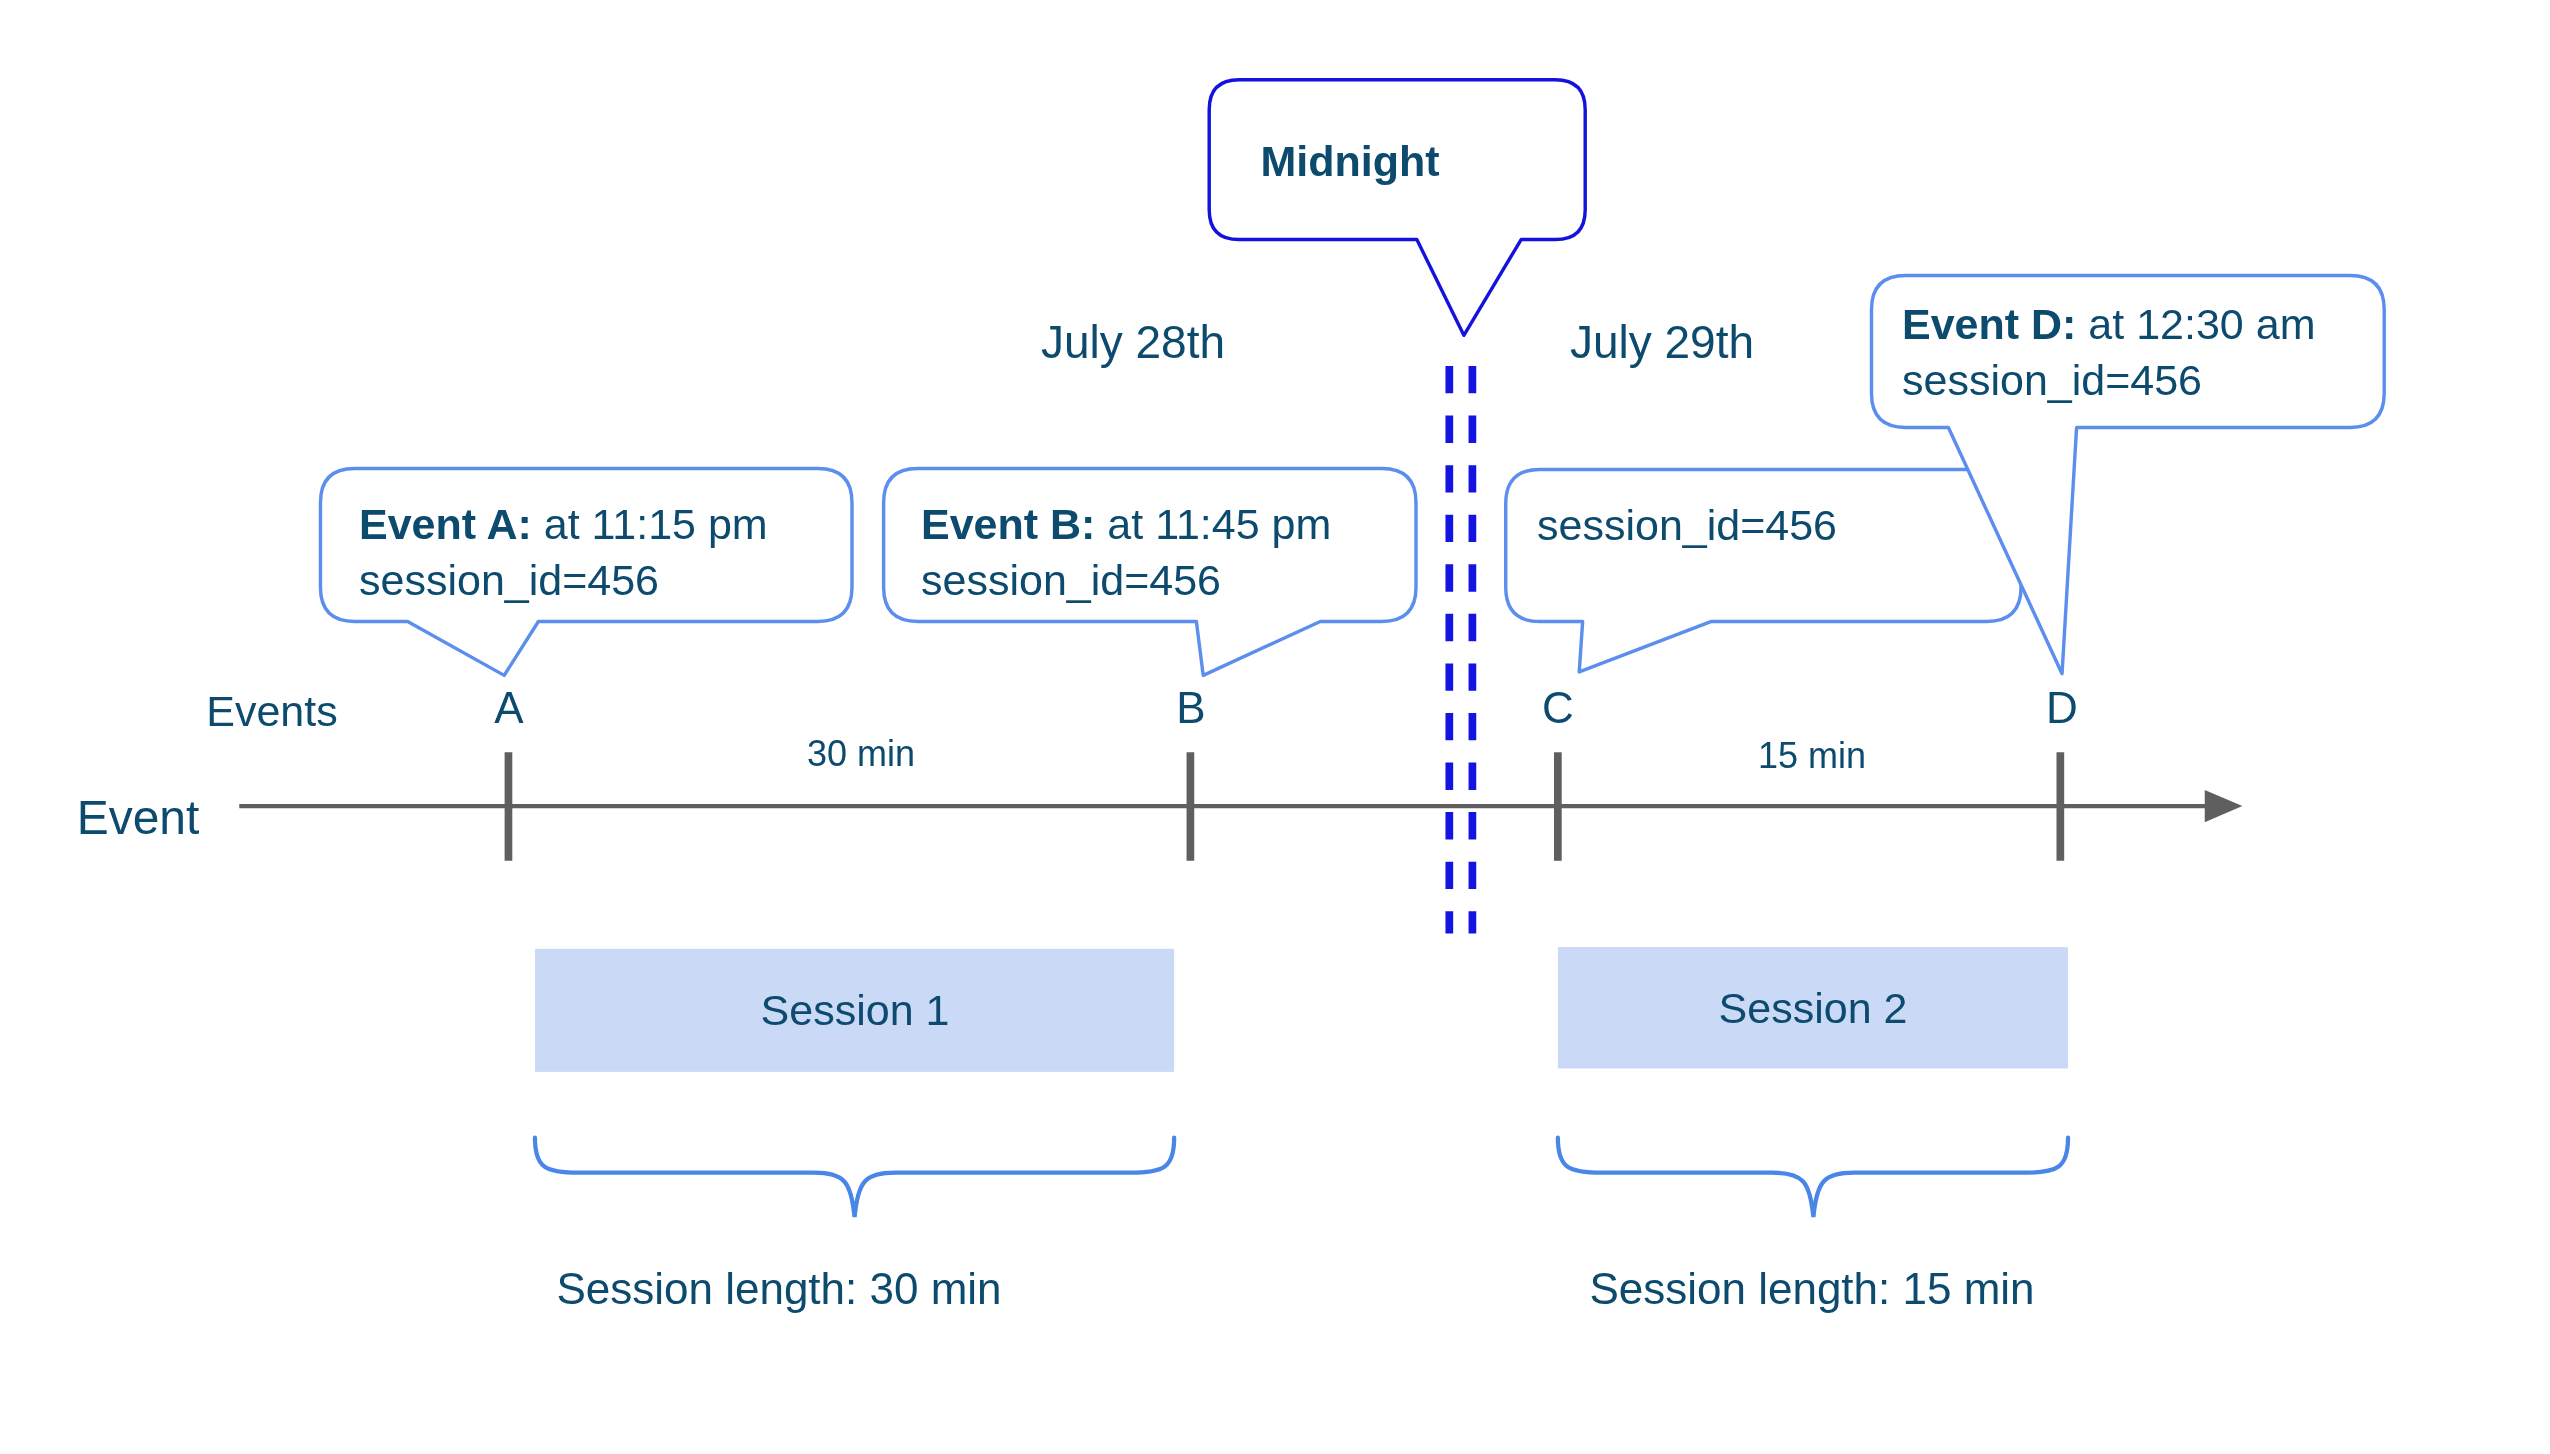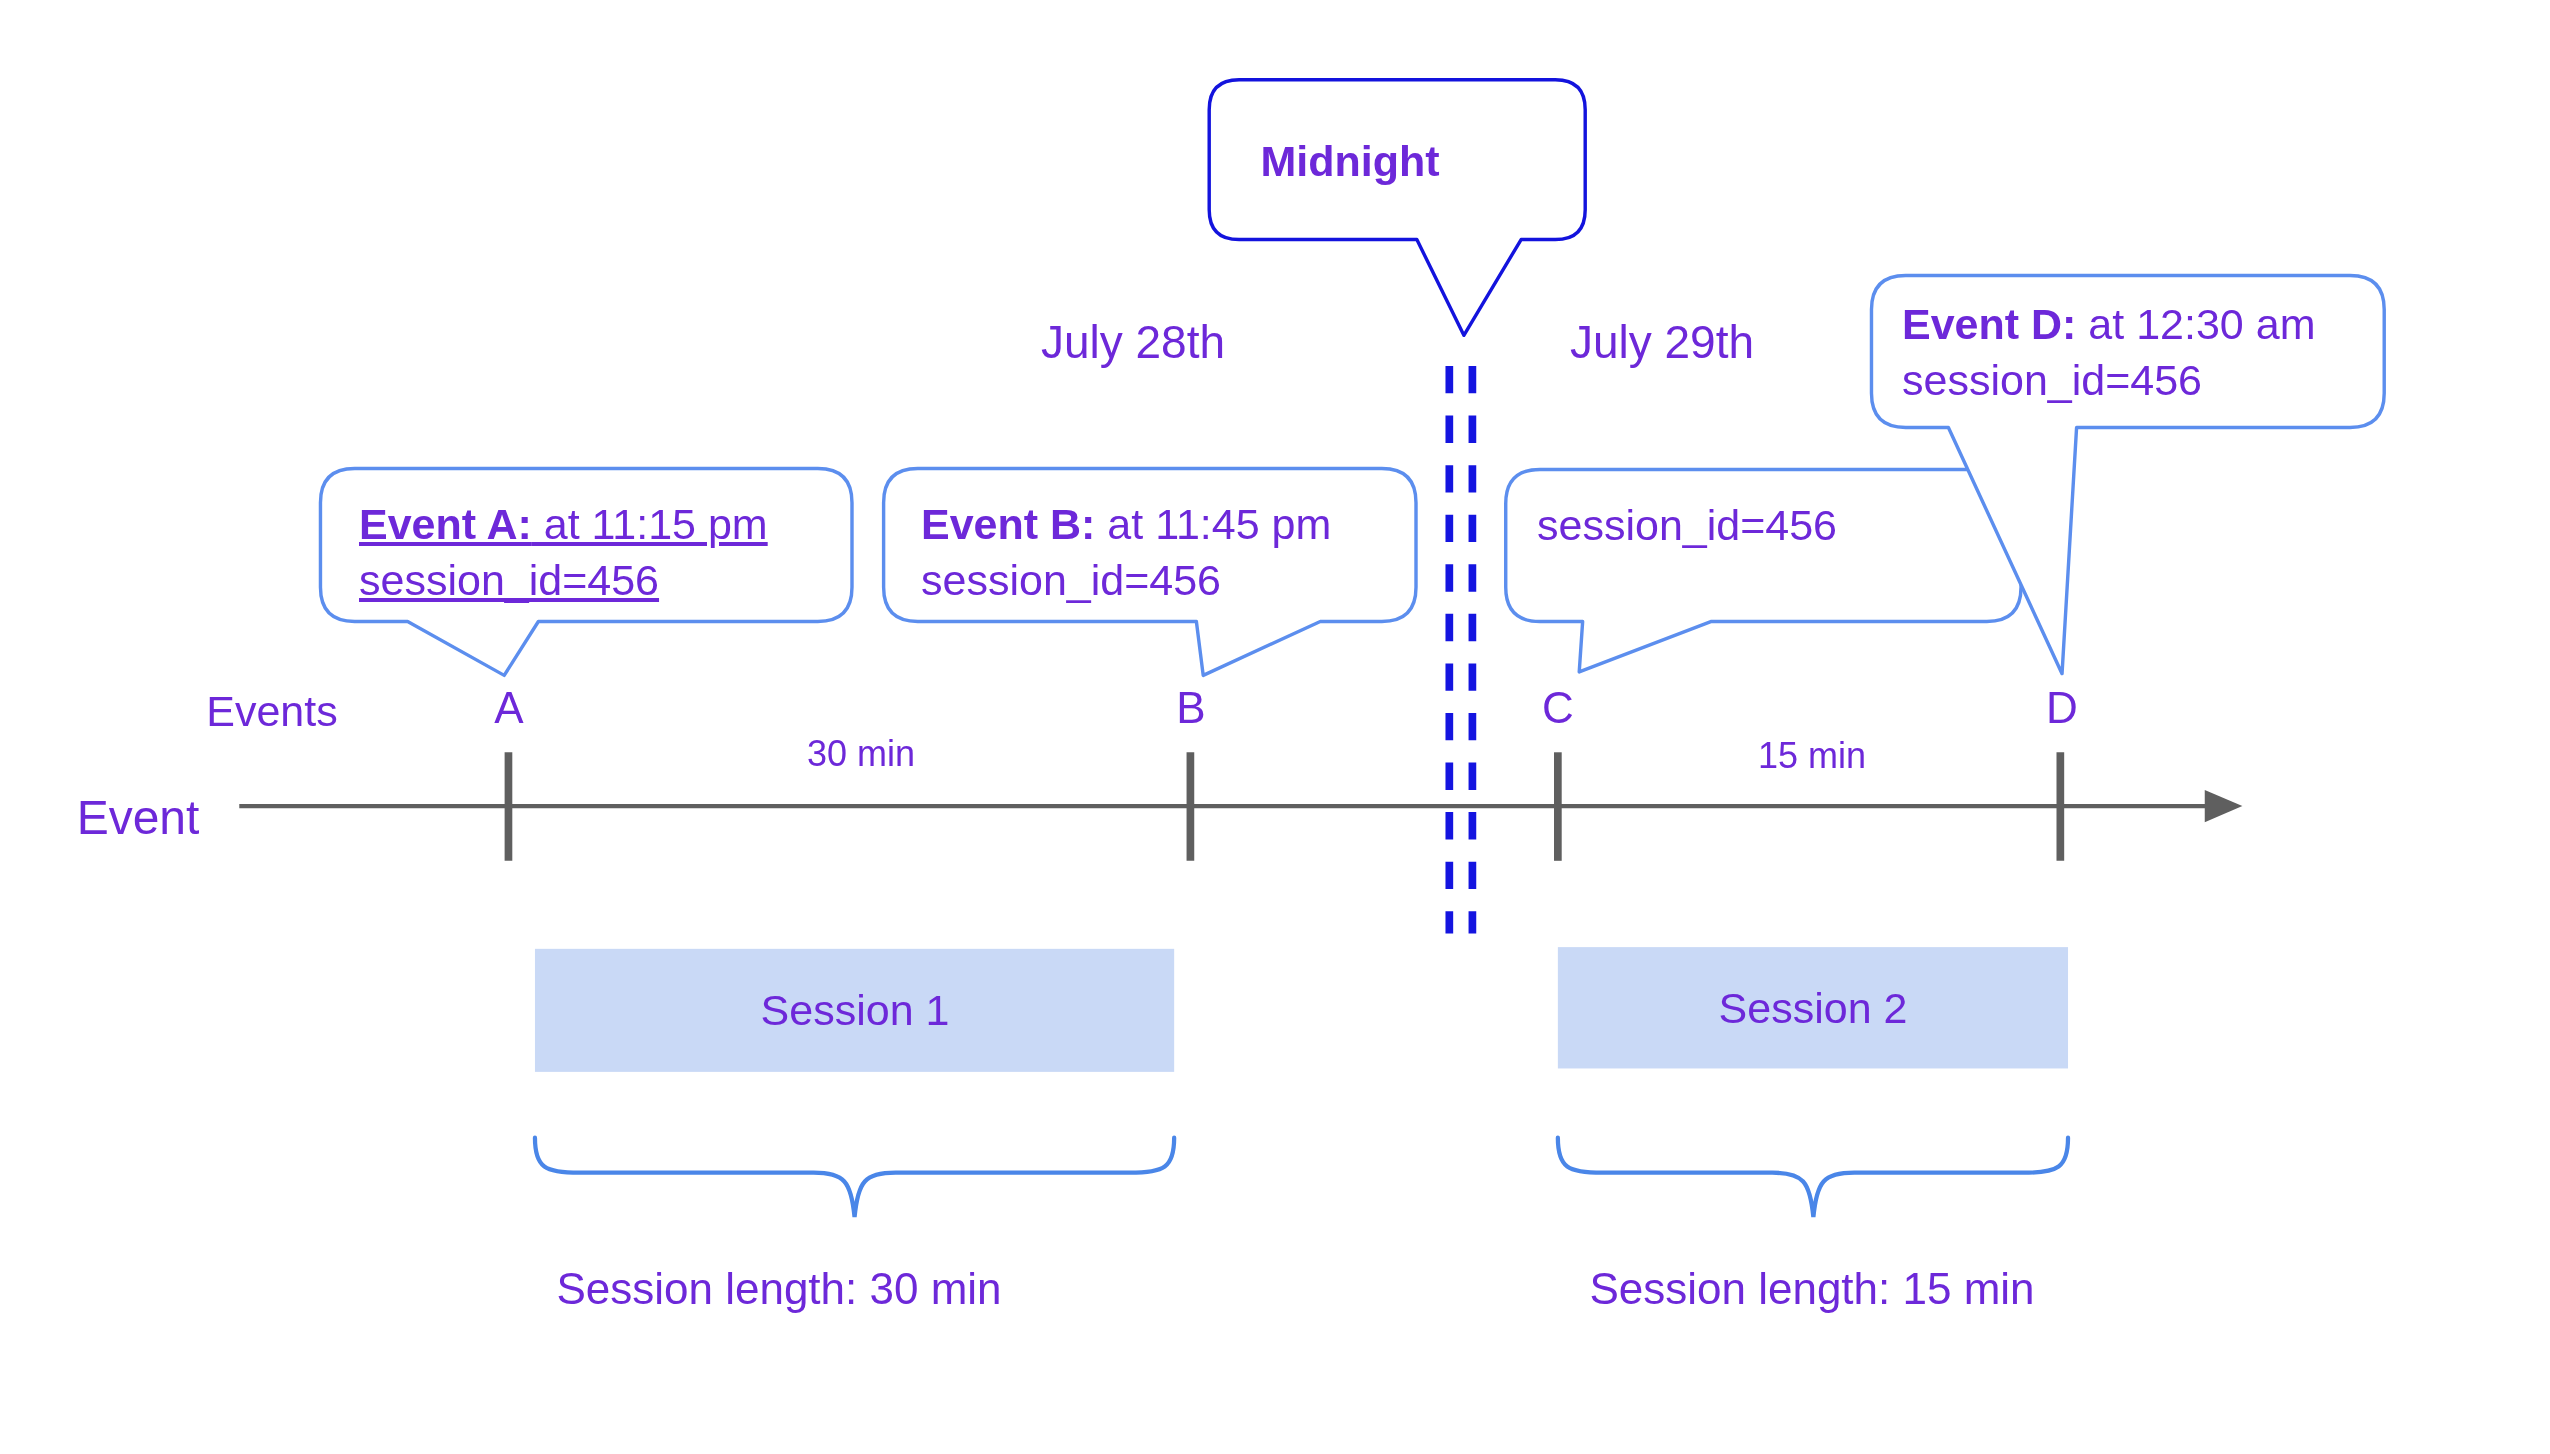--- a/index.html
+++ b/index.html
@@ -2,21 +2,21 @@
 <html style="font-size:13.7px"><head>
 <meta charset="utf-8">
 <style>
   html,body{margin:0;padding:0;background:#ffffff;}
   .canvas{
     position:relative;
     width:2550px;
     height:1455px;
     background:#ffffff;
     font-family:"Liberation Sans", sans-serif;
-    color:#6d28d9;
+    color:#0c4a6e;
     overflow:hidden;
   }
   svg.layer{position:absolute;left:0;top:0;width:2550px;height:1455px;}
   .txt{position:absolute;white-space:nowrap;}
   .center{transform:translate(-50%,-50%);text-align:center;}
   .marker-letter{font-size:44px;}
   .row-label{font-size:43px;}
   .user-label{font-size:48px;}
   .date-label{font-size:46px;}
   .interval-label{font-size:36px;}
@@ -68,21 +68,21 @@
     <path d="M 2280,500 L 2230,500 Q 2190,500 2190,460 L 2190,362 Q 2190,322 2230,322
              L 2750,322 Q 2790,322 2790,362 L 2790,460 Q 2790,500 2750,500
              L 2430,500 L 2413,788 Z" fill="#ffffff" stroke-width="4" stroke-linejoin="round" stroke="#5c8eee"></path>
   </svg>
 
   <div class="txt center midnight-label" style="left:1350px;top:161px;">Midnight</div>
 
   <div class="txt center date-label" style="left:1133px;top:342px;">July 28th</div>
   <div class="txt center date-label" style="left:1662px;top:342px;">July 29th</div>
 
-  <div class="txt callout-text" style="left:359px;top:496px;text-decoration:underline;">
+  <div class="txt callout-text" style="left:359px;top:496px;">
     <div><b>Event A:</b><span> at 11:15 pm</span></div>
     <div>session_id=456</div>
   </div>
   <div class="txt callout-text" style="left:921px;top:496px;">
     <div><b>Event B:</b><span> at 11:45 pm</span></div>
     <div>session_id=456</div>
   </div>
   <div class="txt callout-text" style="left:1537px;top:497px;">
     <div>session_id=456</div>
   </div>

